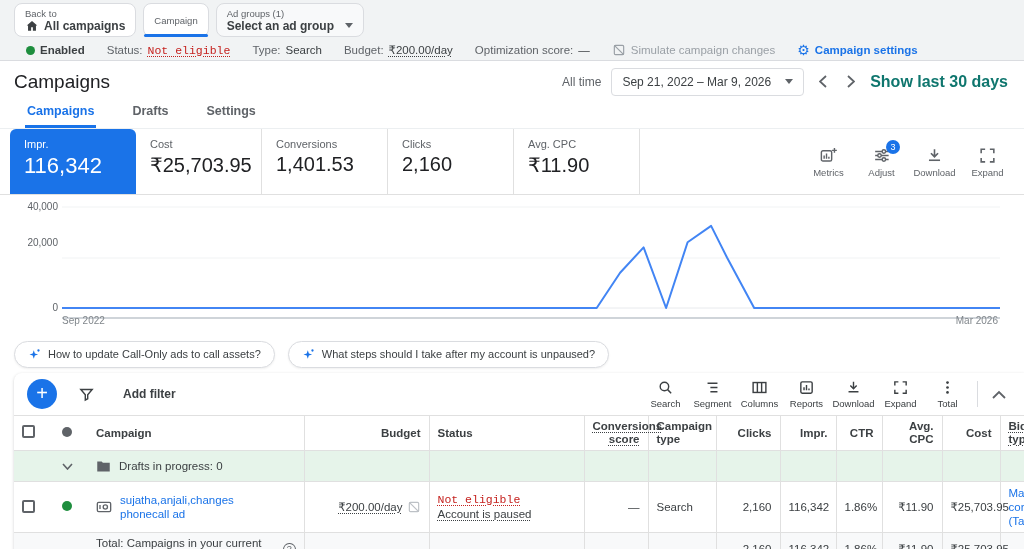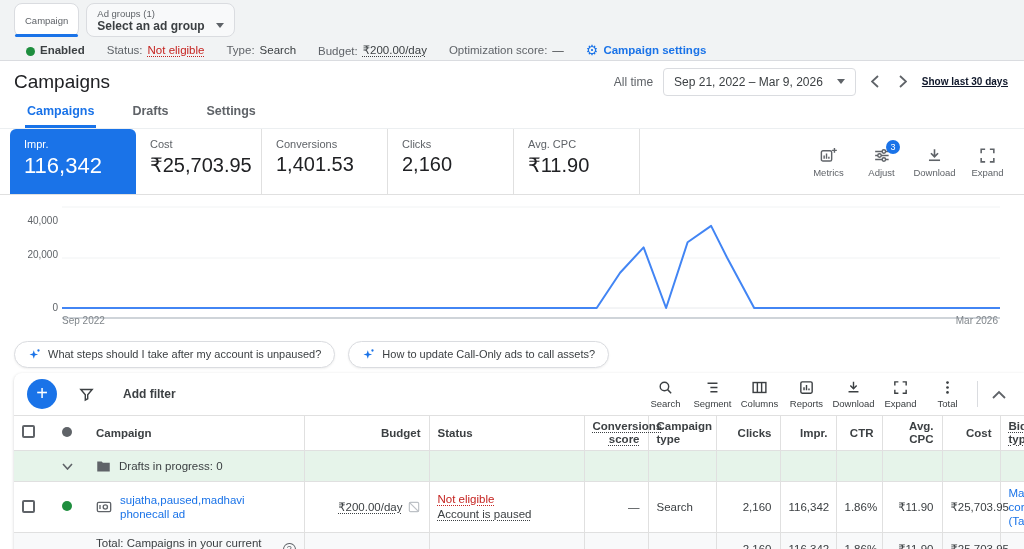--- a/index.html
+++ b/index.html
@@ -12,37 +12,37 @@
   .sel-label { font-size:9.5px; color:#5f6368; line-height:11px; }
   .sel-value { font-size:12px; font-weight:bold; color:#3c4043; display:flex; align-items:center; gap:5px; line-height:14px; white-space:nowrap; }
   .sel-value .underline { text-decoration:underline; font-weight:bold; }
   .caret { width:0; height:0; border-left:4px solid transparent; border-right:4px solid transparent; border-top:5px solid #5f6368; margin-left:6px; }
   .sel-campaign::after { content:""; position:absolute; left:0; right:0; bottom:-1px; height:3px; background:#1a73e8; border-radius:2px; }
   .sel-adgroup { background:#f8f9fa; }
   .icon-14 { width:14px; height:14px; display:inline-block; flex:none; }
 
   
   .statusbar { height:21px; background:#f1f3f4; border-bottom:1px solid #dadce0; display:flex; align-items:center; padding-left:26px; gap:22px; font-size:11.5px; color:#5f6368; white-space:nowrap; }
-  .sb-item { display:flex; align-items:flex-end; gap:5px; }
+  .sb-item { display:flex; align-items:center; gap:5px; }
   .sb-strong { color:#3c4043; }
   .dot-green { width:9px; height:9px; border-radius:50%; background:#1e8e3e; display:inline-block; }
   .dotted { text-decoration:underline dotted 1px; text-underline-offset:2px; }
-  .red { color:#c5221f; }
+  .red { color:#c5221f;font-family:Liberation Mono, monospace; }
   .sb-disabled { color:#9aa0a6; }
   .sb-link { color:#1a73e8; font-weight:bold; cursor:pointer; display:flex; align-items:center; gap:5px; }
   .gear { font-size:14px; color:#1a73e8; line-height:1; }
 
   
   .page-header { height:41px; display:flex; align-items:center; justify-content:space-between; padding:0 16px 0 14px; }
   .page-title { font-size:19px; color:#202124; }
   .date-controls { display:flex; align-items:center; gap:10px; }
   .date-context { font-size:12px; color:#5f6368; }
   .date-box { border:1px solid #dadce0; border-radius:4px; height:28px; padding:0 10px; display:flex; align-items:center; gap:8px; font-size:12px; color:#3c4043; cursor:pointer; background:#fff; }
   .nav-chev { width:18px; height:18px; display:flex; align-items:center; justify-content:center; cursor:pointer; }
-  .link-blue { color:#0f172a; font-size:10px; font-weight:bold; cursor:pointer;text-decoration:underline; }
+  .link-blue { color:#0f766e; font-size:16px; font-weight:bold; cursor:pointer; }
 
   
   .tabs { height:27px; display:flex; gap:34px; padding-left:25px; border-bottom:1px solid #eceff1; }
   .tab { font-size:12.5px; font-weight:bold; color:#5f6368; padding:2px 2px 0; cursor:pointer; display:flex; align-items:flex-start; }
   .tab.active { color:#1a73e8; border-bottom:3px solid #1a73e8; }
 
   
   .cards { height:66px; display:flex; align-items:stretch; border-bottom:1px solid #e0e0e0; padding-left:10px; }
   .card { width:126px; padding:9px 14px; border-right:1px solid #e0e0e0; cursor:pointer; background:#fff; }
   .card-label { font-size:11px; color:#5f6368; }
@@ -102,20 +102,29 @@
   .chev-down { display:inline-flex; }
   .total-cell { display:flex; align-items:center; }
   .bid-cell { line-height:14px; }
 </style>
 </head>
 <body>
 
 <div class="app">
 
   <div class="topnav">
+    <div class="sel">
+      <span class="sel-label">Back to</span>
+      <span class="sel-value">
+        <svg class="icon-14" viewBox="0 0 24 24" fill="#3c4043">
+            <path d="M12 3.5L3 11h2.2v9h5.3v-6h3v6h5.3v-9H21z"></path>
+          </svg>
+        <span>All campaigns</span>
+      </span>
+    </div>
     <div class="sel sel-campaign">
       <span class="sel-label">Campaign</span>
     </div>
     <div class="sel sel-adgroup">
       <span class="sel-label">Ad groups (1)</span>
       <span class="sel-value">
         <span>Select an ad group</span>
         <span class="caret"></span>
       </span>
     </div>
@@ -134,20 +143,27 @@
       <span>Type:</span>
       <span class="sb-strong">Search</span>
     </span>
     <span class="sb-item">
       <span>Budget:</span>
       <span class="sb-strong dotted">₹200.00/day</span>
     </span>
     <span class="sb-item">
       <span>Optimization score:</span>
       <span class="sb-strong">—</span>
+    </span>
+    <span class="sb-item sb-disabled">
+      <svg class="icon-14" viewBox="0 0 24 24" fill="none" stroke="#9aa0a6" stroke-width="2">
+          <rect x="4" y="4" width="16" height="16" rx="2"></rect>
+          <path d="M4 4l16 16"></path>
+        </svg>
+      <span>Simulate campaign changes</span>
     </span>
     <span class="sb-item sb-link">
       <span class="gear">⚙</span>
       <span>Campaign settings</span>
     </span>
   </div>
 
   <div class="page-header">
     <div class="page-title">Campaigns</div>
     <div class="date-controls">
@@ -234,41 +250,41 @@
   </div>
 
   <div class="chart">
     <svg class="plot" width="1024" height="140" viewBox="0 0 1024 140">
       <line x1="62" y1="12" x2="1000" y2="12" stroke="#f1f3f4" stroke-width="1"></line>
       <line x1="62" y1="63" x2="1000" y2="63" stroke="#f1f3f4" stroke-width="1"></line>
       <line x1="62" y1="113" x2="1000" y2="113" stroke="#e8eaed" stroke-width="1"></line>
       <line x1="62" y1="123" x2="1000" y2="123" stroke="#cfd4d9" stroke-width="2"></line>
       <polyline fill="none" stroke="#4285f4" stroke-width="2" stroke-linejoin="round" points="62.0,113.0 596.7,113.0 620.1,77.7 643.6,52.4 666.1,113.0 687.6,47.3 711.1,30.9 727.0,62.5 754.2,113.0 1000.0,113.0"></polyline>
     </svg>
-    <div class="ytick" style="top:20px;">40,000</div>
-    <div class="ytick" style="top:54px;">20,000</div>
+    <div class="ytick" style="top:6px;">40,000</div>
+    <div class="ytick" style="top:42px;">20,000</div>
     <div class="ytick" style="top:107px;">0</div>
     <div class="xlabel" style="left:62px;">Sep 2022</div>
     <div class="xlabel" style="right:26px;">Mar 2026</div>
   </div>
 
   <div class="chips">
     <div class="chip">
       <svg width="13" height="13" viewBox="0 0 18 18" fill="#1a73e8">
           <path d="M8 3l1.5 4.5L14 9l-4.5 1.5L8 15l-1.5-4.5L2 9l4.5-1.5z"></path>
           <circle cx="14.5" cy="3.5" r="1.6"></circle>
         </svg>
-      <span>What steps should I take after my account is unpaused?</span>
+      <span>How to update Call-Only ads to call assets?</span>
     </div>
     <div class="chip">
       <svg width="13" height="13" viewBox="0 0 18 18" fill="#1a73e8">
           <path d="M8 3l1.5 4.5L14 9l-4.5 1.5L8 15l-1.5-4.5L2 9l4.5-1.5z"></path>
           <circle cx="14.5" cy="3.5" r="1.6"></circle>
         </svg>
-      <span>How to update Call-Only ads to call assets?</span>
+      <span>What steps should I take after my account is unpaused?</span>
     </div>
   </div>
 
   <div class="table-card">
     <div class="toolbar">
       <div class="plus-btn">+</div>
       <span class="funnel">
         <svg width="17" height="17" viewBox="0 0 24 24" fill="none" stroke="#3c4043" stroke-width="2">
             <path d="M4 5h16l-6.3 7.3V18l-3.4 1.8v-7.5z"></path>
           </svg>
@@ -397,21 +413,21 @@
           <td><span class="checkbox"></span></td>
           <td><span class="row-dot"></span></td>
           <td>
             <span class="camp-cell">
               <svg width="16" height="14" viewBox="0 0 24 20" fill="none" stroke="#5f6368" stroke-width="2">
                   <rect x="2" y="3" width="20" height="14" rx="2"></rect>
                   <circle cx="14" cy="10" r="3.2"></circle>
                   <path d="M6 7v6"></path>
                 </svg>
               <span class="camp-name link">
-                <span style="display:block">sujatha,paused,madhavi</span>
+                <span style="display:block">sujatha,anjali,changes</span>
                 <span style="display:block">phonecall ad</span>
               </span>
             </span>
           </td>
           <td class="bl">
             <span class="budget-cell">
               <span class="dotted">₹200.00/day</span>
               <svg width="14" height="14" viewBox="0 0 24 24" fill="none" stroke="#bdc1c6" stroke-width="2">
                   <rect x="4" y="4" width="16" height="16" rx="2"></rect>
                   <path d="M4 4l16 16"></path>

